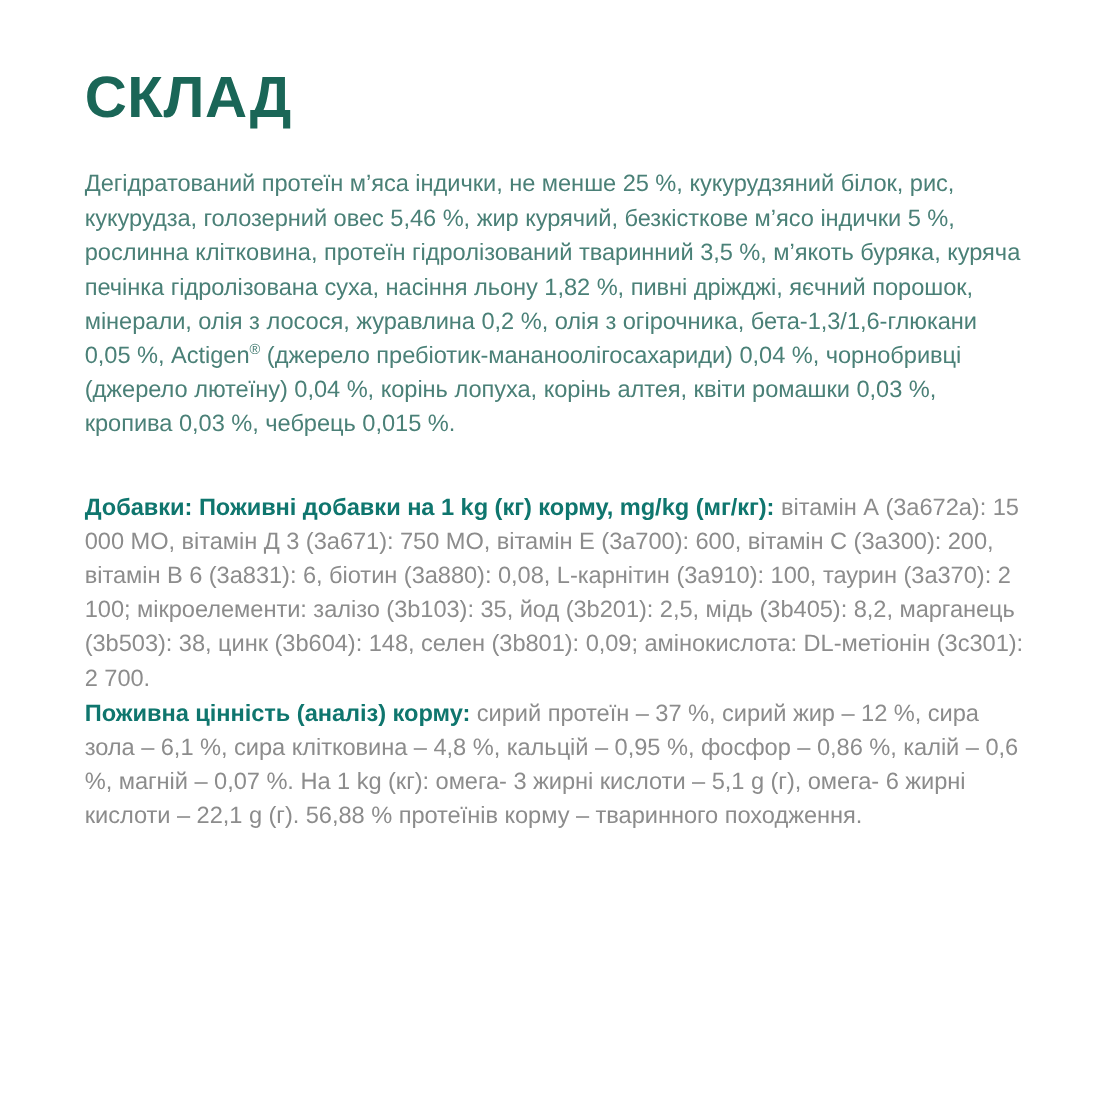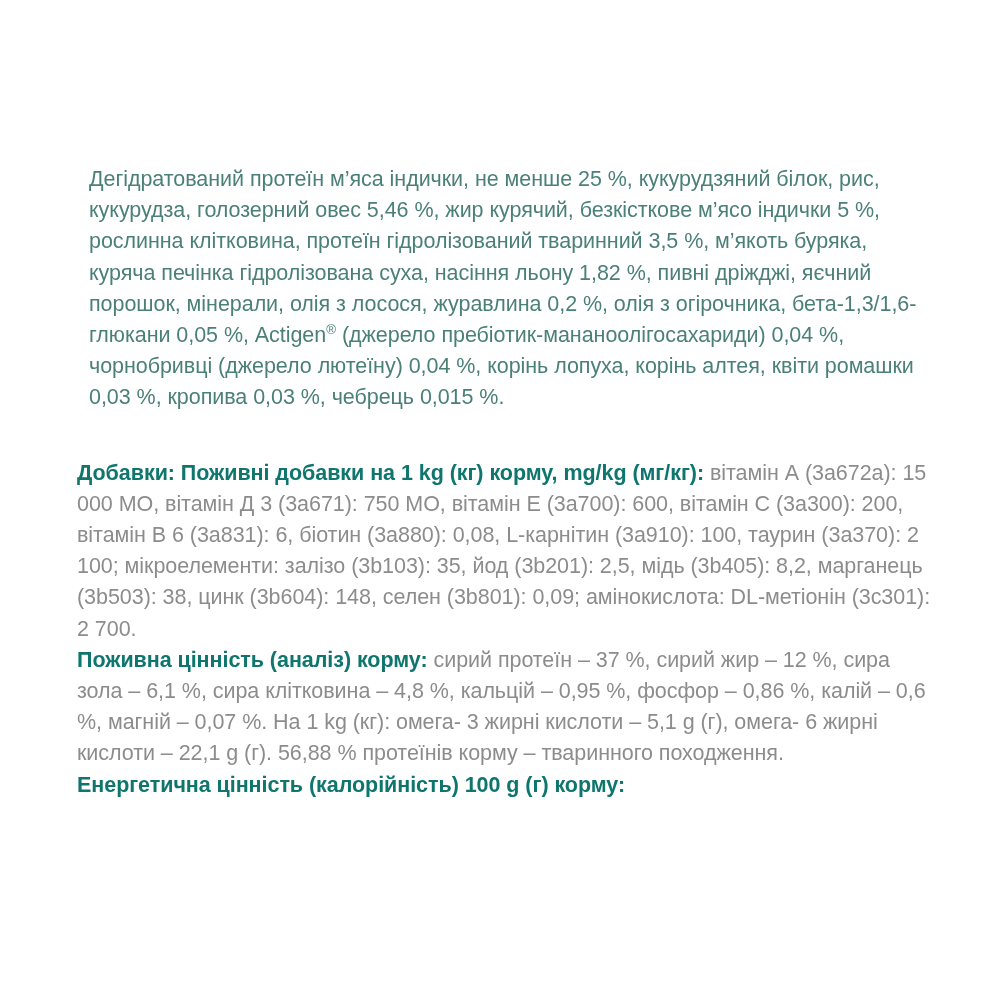--- a/index.html
+++ b/index.html
@@ -35,21 +35,21 @@
     position: absolute;
     left: 77px;
     top: 152px;
     width: 856px;
   }
   .ingredients-paragraph {
     color: #4a8077;
     font-size: 21.5px;
     line-height: 31.2px;
     letter-spacing: -0.05px;
-    margin: 12px;
+    margin: 0;
     text-align: left;
   }
   .analysis-block {
     margin-top: 44px;
   }
   .analysis-paragraph {
     color: #8c8c8c;
     font-size: 21.5px;
     line-height: 31.2px;
     letter-spacing: -0.05px;
@@ -67,29 +67,29 @@
     font-size: 0.62em;
     vertical-align: super;
     line-height: 0;
   }
 </style>
 </head>
 <body>
 
 <div id="label-panel">
 
+  <h1 id="page-title">СКЛАД</h1>
 
   <div id="content-column">
 
     <p class="ingredients-paragraph"><span>Дегідратований протеїн м’яса індички, не менше 25 %, кукурудзяний білок, рис, кукурудза, голозерний овес 5,46 %, жир курячий, безкісткове м’ясо індички 5 %, рослинна клітковина, протеїн гідролізований тваринний 3,5 %, м’якоть буряка, куряча печінка гідролізована суха, насіння льону 1,82 %, пивні дріжджі, яєчний порошок, мінерали, олія з лосося, журавлина 0,2 %, олія з огірочника, бета-1,3/1,6-глюкани 0,05 %, Actigen</span><sup class="reg-mark">®</sup><span> (джерело пребіотик-мананоолігосахариди) 0,04 %, чорнобривці (джерело лютеїну) 0,04 %, корінь лопуха, корінь алтея, квіти ромашки 0,03 %, кропива 0,03 %, чебрець 0,015 %.</span></p>
 
     <div class="analysis-block">
 
       <p class="analysis-paragraph"><span class="lead-in">Добавки: Поживні добавки на 1 kg (кг) корму, mg/kg (мг/кг):</span><span> вітамін А (3а672а): 15 000 МО, вітамін Д 3 (3а671): 750 МО, вітамін Е (3а700): 600, вітамін С (3а300): 200, вітамін В 6 (3а831): 6, біотин (3а880): 0,08, L-карнітин (3а910): 100, таурин (3а370): 2 100; мікроелементи: залізо (3b103): 35, йод (3b201): 2,5, мідь (3b405): 8,2, марганець (3b503): 38, цинк (3b604): 148, селен (3b801): 0,09; амінокислота: DL-метіонін (3c301): 2 700.</span></p>
 
       <p class="analysis-paragraph"><span class="lead-in">Поживна цінність (аналіз) корму:</span><span> сирий протеїн – 37 %, сирий жир – 12 %, сира зола – 6,1 %, сира клітковина – 4,8 %, кальцій – 0,95 %, фосфор – 0,86 %, калій – 0,6 %, магній – 0,07 %. На 1 kg (кг): омега- 3 жирні кислоти – 5,1 g (г), омега- 6 жирні кислоти – 22,1 g (г). 56,88 % протеїнів корму – тваринного походження.</span></p>
 
-      <p class="analysis-paragraph"><span class="lead-in">Енергетична цінність (калорійність) 100 g (г) корму:</span></p>
 
 
     </div>
   </div>
 </div>
 
 </body></html>

